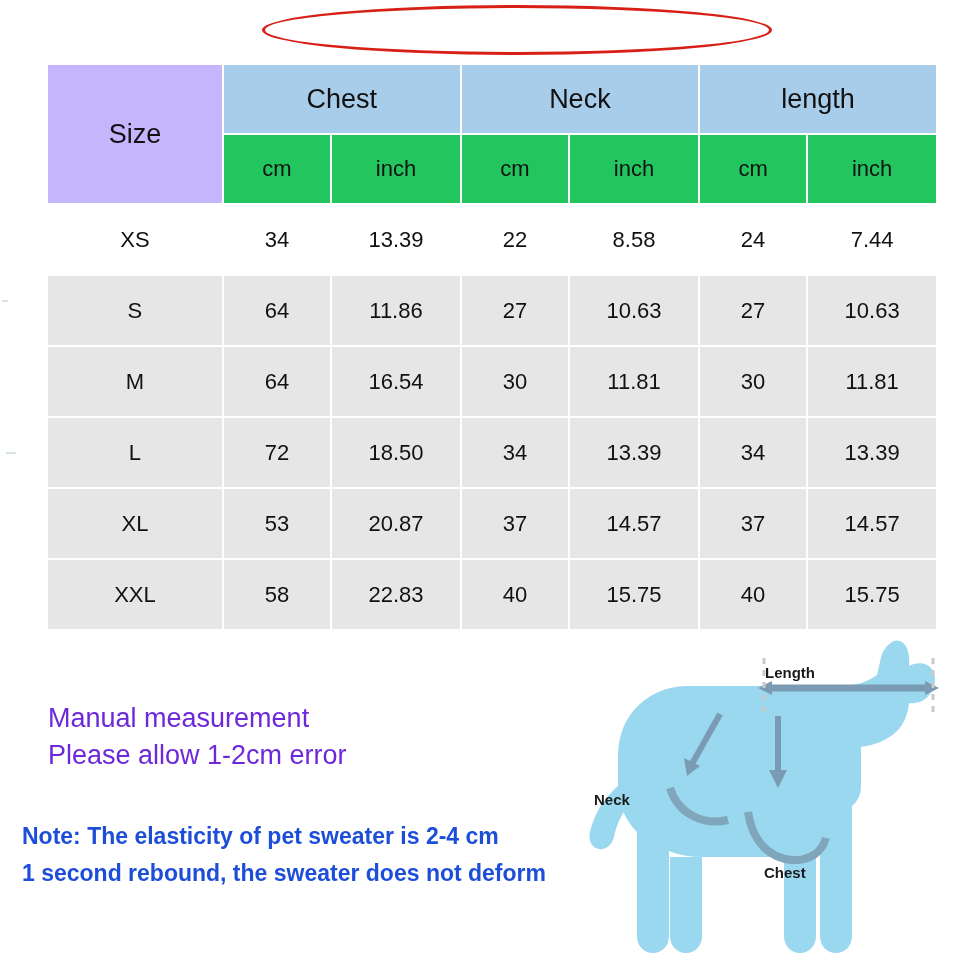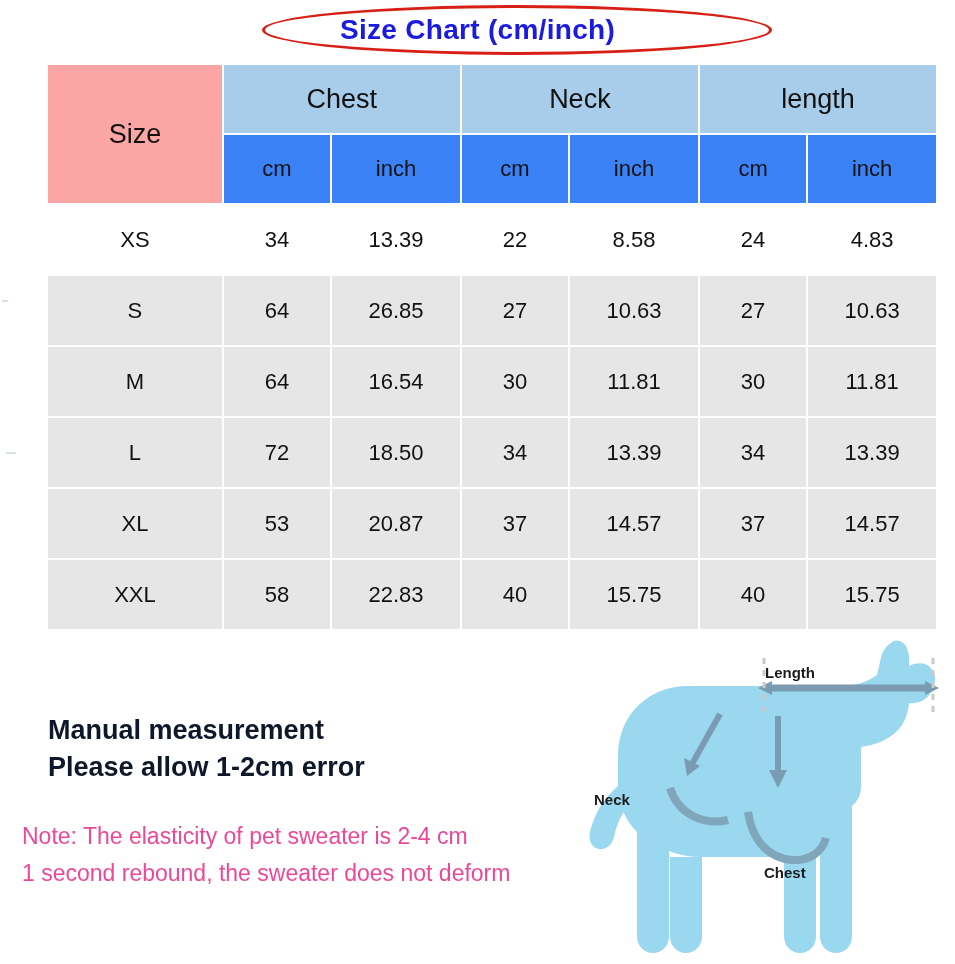--- a/index.html
+++ b/index.html
@@ -56,68 +56,67 @@
     text-align: center;
     vertical-align: middle;
     font-weight: normal;
     color: #111111;
   }
   .col-size { width: 164px; }
   .col-unit { width: 101px; }
   .col-unit-wide { width: 121px; }
 
   .cell-size-head {
-    background: #fca5a5;
+    background: #c4b5fd;
     font-size: 27px;
     font-weight: bold;
     color: #000000;
     height: 140px;
   }
   .cell-group-head {
     background: #a8cdeb;
     font-size: 27px;
     font-weight: bold;
     color: #000000;
     height: 70px;
   }
   .cell-unit-head {
-    background: #3b82f6;
+    background: #22c55e;
     font-size: 22px;
     height: 70px;
     color: #111;
   }
   tr.row-odd td { background: #ffffff; }
   tr.row-even td { background: #e6e6e6; }
   td.data-cell {
     font-size: 22px;
     height: 71px;
   }
   td.size-label {
     font-size: 22px;
   }
 
   
   .note-manual {
     position: absolute;
     left: 48px;
     top: 700px;
     font-size: 27px;
-    font-weight: bold;
-    color: #0f172a;
+    font-weight: normal;
+    color: #6d28d9;
     line-height: 1.38;
     white-space: pre-line;
-    margin-top: 12px;
   }
   .note-green {
     position: absolute;
     left: 22px;
     top: 818px;
     font-size: 23px;
-    font-weight: normal;
-    color: #ec4899;
+    font-weight: bold;
+    color: #1d4ed8;
     line-height: 1.6;
     white-space: pre-line;
   }
 
   
   .dog-area {
     position: absolute;
     left: 552px;
     top: 636px;
     width: 400px;
@@ -143,21 +142,20 @@
   .a2 { left: 2px; top: 300px; width: 6px; height: 2px; }
 </style>
 </head>
 <body>
 
 <div class="artifact a1"></div>
 <div class="artifact a2"></div>
 
 <div class="title-wrap">
   <div class="title-ellipse"></div>
-  <div class="title-text">Size Chart (cm/inch)</div>
 </div>
 
 <table class="size-chart">
   <colgroup>
     <col class="col-size">
     <col class="col-unit">
     <col class="col-unit-wide">
     <col class="col-unit">
     <col class="col-unit-wide">
     <col class="col-unit">
@@ -180,26 +178,26 @@
     </tr>
   </thead>
   <tbody>
     <tr class="row-odd">
       <td class="size-label">XS</td>
       <td class="data-cell">34</td>
       <td class="data-cell">13.39</td>
       <td class="data-cell">22</td>
       <td class="data-cell">8.58</td>
       <td class="data-cell">24</td>
-      <td class="data-cell">4.83</td>
+      <td class="data-cell">7.44</td>
     </tr>
     <tr class="row-even">
       <td class="size-label">S</td>
       <td class="data-cell">64</td>
-      <td class="data-cell">26.85</td>
+      <td class="data-cell">11.86</td>
       <td class="data-cell">27</td>
       <td class="data-cell">10.63</td>
       <td class="data-cell">27</td>
       <td class="data-cell">10.63</td>
     </tr>
     <tr class="row-even">
       <td class="size-label">M</td>
       <td class="data-cell">64</td>
       <td class="data-cell">16.54</td>
       <td class="data-cell">30</td>

